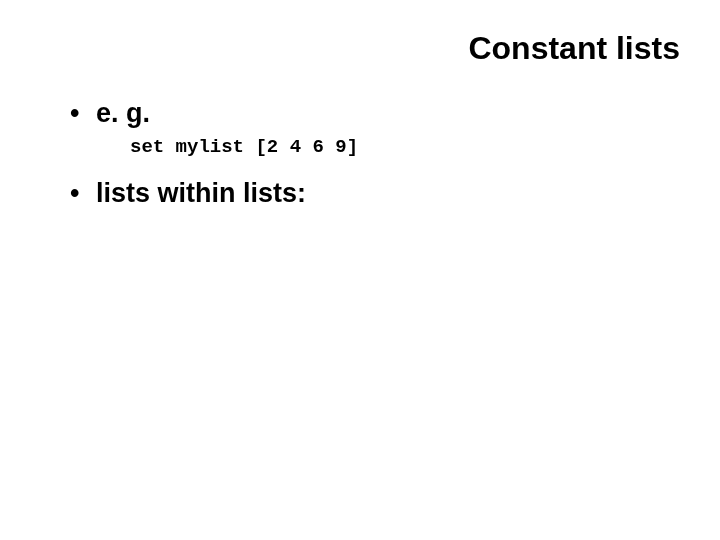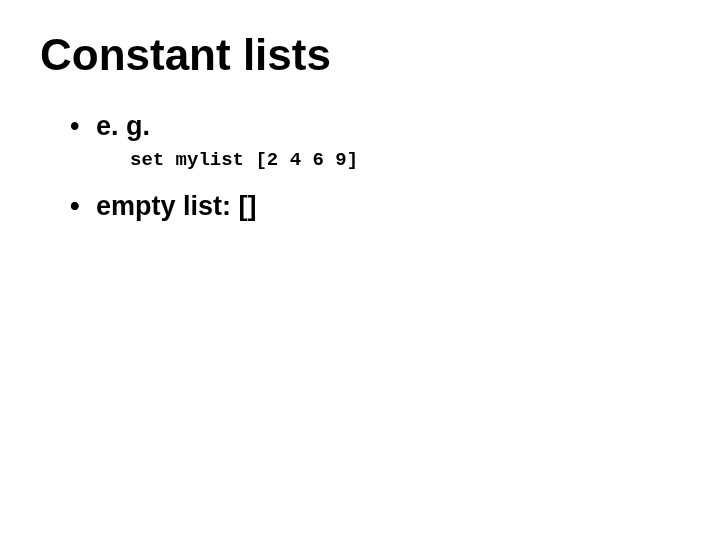--- a/index.html
+++ b/index.html
@@ -11,23 +11,23 @@
     font-family: Arial, Helvetica, sans-serif;
     color: #000000;
   }
   .slide {
     box-sizing: border-box;
     width: 720px;
     height: 540px;
     padding: 20px 40px 40px 40px;
   }
   .title {
-    text-align: left;
+    text-align: right;
     font-weight: bold;
-    font-size: 44px;
+    font-size: 32px;
     margin: 10px 0 28px 0;
   }
   ul.bullets {
     list-style: none;
     padding: 0;
     margin: 0 0 0 30px;
     font-weight: bold;
   }
   ul.bullets > li {
     position: relative;
@@ -58,18 +58,16 @@
 
 <div class="slide">
   <div class="title">Constant lists</div>
 
   <ul class="bullets">
     <li>
       <span>e. g.</span>
       <span class="indent mono">set mylist [2 4 6 9]</span>
     </li>
     <li>
-    </li>
-    <li>
-      <span>empty list: []</span>
+      <span>lists within lists:</span>
     </li>
   </ul>
 </div>
 
 </body></html>

